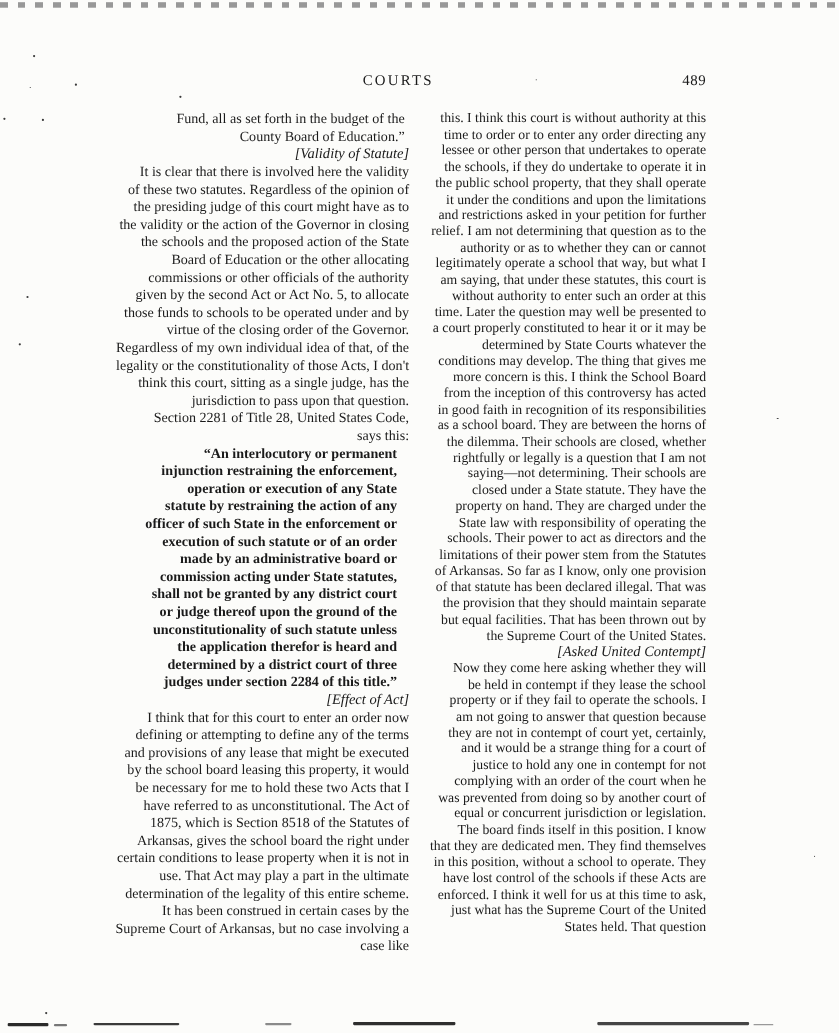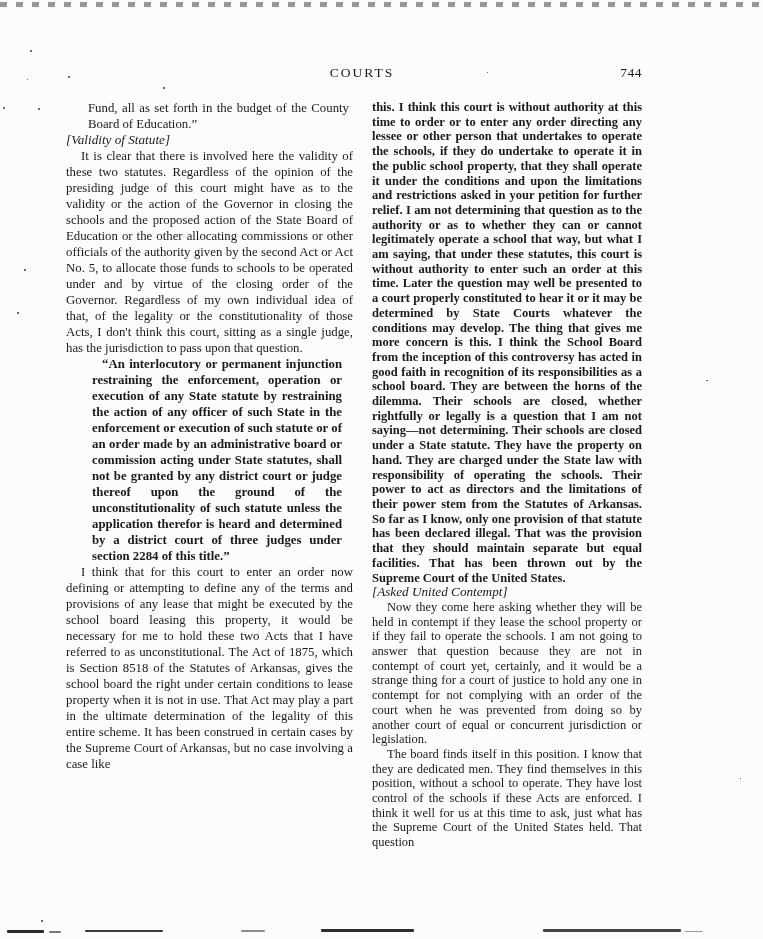--- a/index.html
+++ b/index.html
@@ -60,30 +60,30 @@
   }
   
   .columns {
     position: absolute;
     top: 100px; left: 66px;
     width: 576px;
     display: flex;
     gap: 19px;
   }
   .col { text-rendering: optimizeLegibility; }
-  .col-left  { width: 287px; font-size: 12.8px; line-height: 16px; }
+  .col-left  { width: 287px; font-size: 12.8px; line-height: 16px; margin-left: 39px; }
   .col-right { width: 270px; font-size: 12.5px; line-height: 14.7px; }
-  .col p, .col .heading { margin: 0; }
+  .col p, .col .heading { margin: 0; text-align: right; }
   .para {
     text-align: justify;
     text-indent: 15px;
     margin-top: 3px;
     hyphens: auto;
   }
-  .para.no-indent { text-indent: 0; font-weight: bold; }
+  .para.no-indent { text-indent: 0; }
   .quote {
     text-align: justify;
     padding-left: 26px;
     padding-right: 11px;
     text-indent: 10px;
     margin-top: 5px;
     margin-bottom: 2px;
     hyphens: auto;
     font-weight: bold;
   }
@@ -103,30 +103,32 @@
 </style>
 </head>
 <body>
 
 <div class="page">
 
   <div class="top-dashes"></div>
 
   <div class="header">
     <span class="running-head">COURTS</span>
-    <span class="page-number">744</span>
+    <span class="page-number">489</span>
   </div>
 
   <div class="columns">
 
     <div class="col col-left">
       <p class="quote-cont">Fund, all as set forth in the budget of the County Board of Education.”</p>
       <div class="heading">[Validity of Statute]</div>
       <p class="para">It is clear that there is involved here the validity of these two statutes. Regardless of the opinion of the presiding judge of this court might have as to the validity or the action of the Governor in closing the schools and the proposed action of the State Board of Education or the other allocating commissions or other officials of the authority given by the second Act or Act No. 5, to allocate those funds to schools to be operated under and by virtue of the closing order of the Governor. Regardless of my own individual idea of that, of the legality or the constitutionality of those Acts, I don't think this court, sitting as a single judge, has the jurisdiction to pass upon that question.</p>
+      <p class="para">Section 2281 of Title 28, United States Code, says this:</p>
       <p class="quote">“An interlocutory or permanent injunction restraining the enforcement, operation or execution of any State statute by restraining the action of any officer of such State in the enforcement or execution of such statute or of an order made by an administrative board or commission acting under State statutes, shall not be granted by any district court or judge thereof upon the ground of the unconstitutionality of such statute unless the application therefor is heard and determined by a district court of three judges under section 2284 of this title.”</p>
+      <div class="heading">[Effect of Act]</div>
       <p class="para">I think that for this court to enter an order now defining or attempting to define any of the terms and provisions of any lease that might be executed by the school board leasing this property, it would be necessary for me to hold these two Acts that I have referred to as unconstitutional. The Act of 1875, which is Section 8518 of the Statutes of Arkansas, gives the school board the right under certain conditions to lease property when it is not in use. That Act may play a part in the ultimate determination of the legality of this entire scheme. It has been construed in certain cases by the Supreme Court of Arkansas, but no case involving a case like</p>
     </div>
 
     <div class="col col-right">
       <p class="para no-indent">this. I think this court is without authority at this time to order or to enter any order directing any lessee or other person that undertakes to operate the schools, if they do undertake to operate it in the public school property, that they shall operate it under the conditions and upon the limitations and restrictions asked in your petition for further relief. I am not determining that question as to the authority or as to whether they can or cannot legitimately operate a school that way, but what I am saying, that under these statutes, this court is without authority to enter such an order at this time. Later the question may well be presented to a court properly constituted to hear it or it may be determined by State Courts whatever the conditions may develop. The thing that gives me more concern is this. I think the School Board from the inception of this controversy has acted in good faith in recognition of its responsibilities as a school board. They are between the horns of the dilemma. Their schools are closed, whether rightfully or legally is a question that I am not saying—not determining. Their schools are closed under a State statute. They have the property on hand. They are charged under the State law with responsibility of operating the schools. Their power to act as directors and the limitations of their power stem from the Statutes of Arkansas. So far as I know, only one provision of that statute has been declared illegal. That was the provision that they should maintain separate but equal facilities. That has been thrown out by the Supreme Court of the United States.</p>
       <div class="heading">[Asked United Contempt]</div>
       <p class="para">Now they come here asking whether they will be held in contempt if they lease the school property or if they fail to operate the schools. I am not going to answer that question because they are not in contempt of court yet, certainly, and it would be a strange thing for a court of justice to hold any one in contempt for not complying with an order of the court when he was prevented from doing so by another court of equal or concurrent jurisdiction or legislation.</p>
       <p class="para">The board finds itself in this position. I know that they are dedicated men. They find themselves in this position, without a school to operate. They have lost control of the schools if these Acts are enforced. I think it well for us at this time to ask, just what has the Supreme Court of the United States held. That question</p>
     </div>
 

